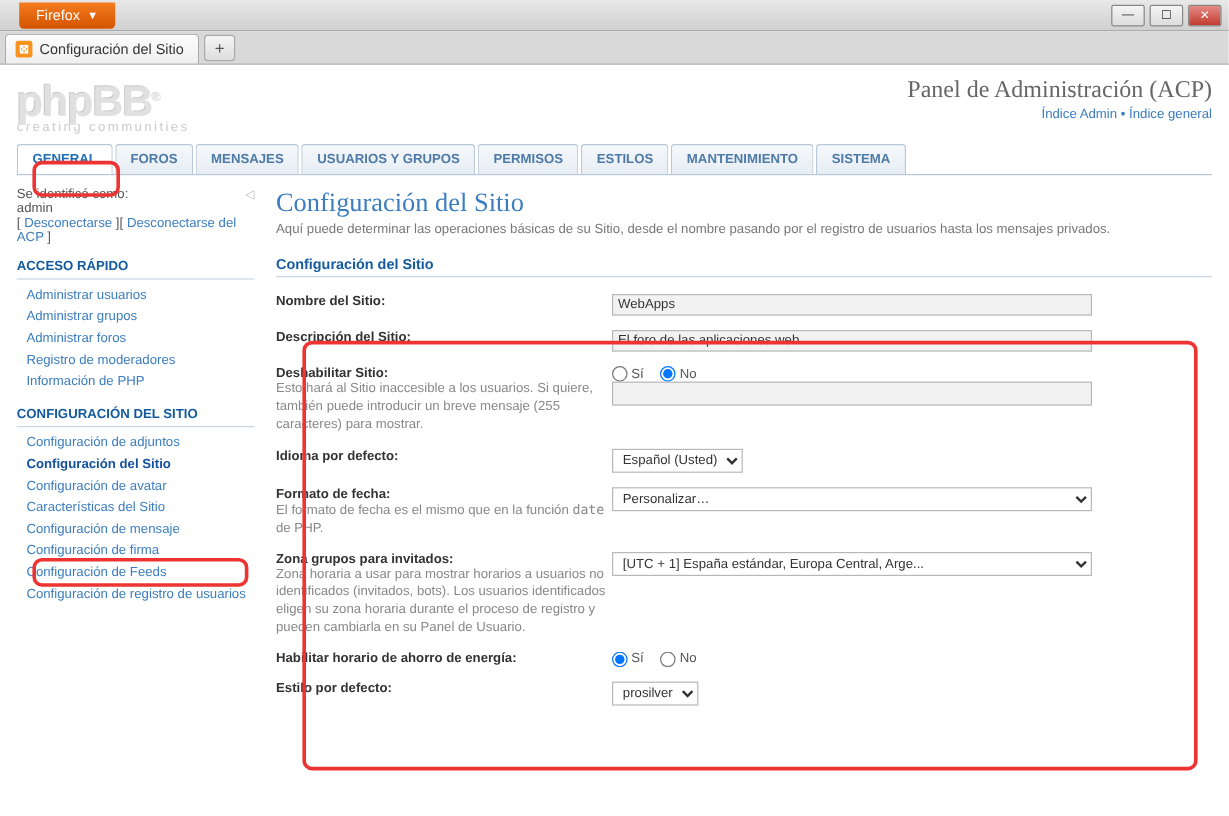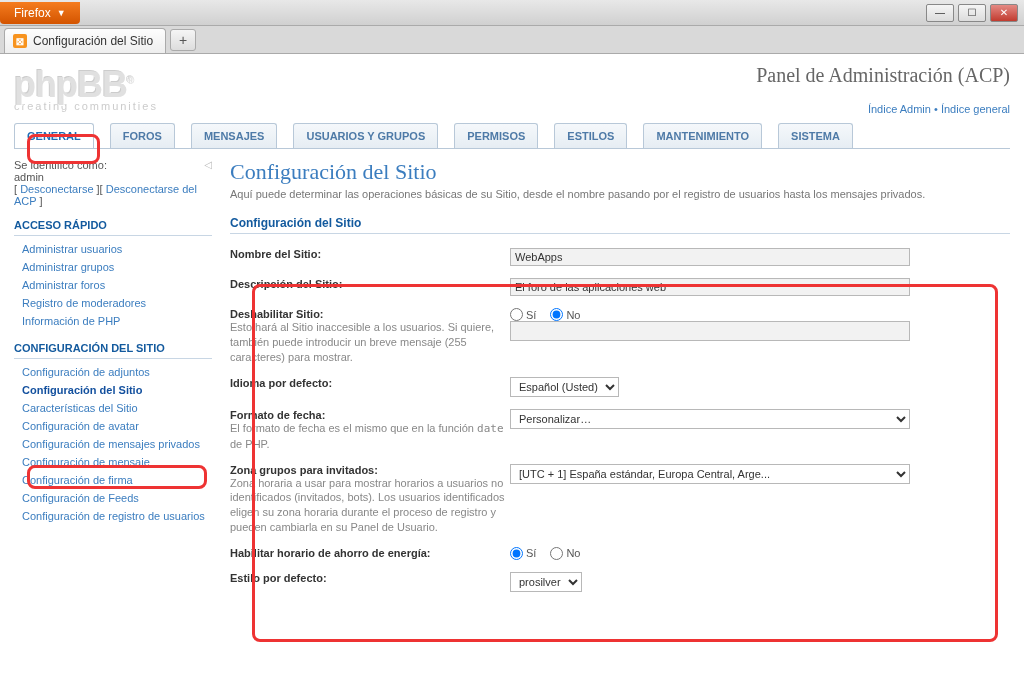--- a/index.html
+++ b/index.html
@@ -1,41 +1,41 @@
 <!DOCTYPE html>
 <html><head>
 <meta charset="utf-8">
 <style>
 * { box-sizing: border-box; margin: 0; padding: 0; }
 body { font-family: "Lucida Grande", Arial, sans-serif; font-size: 11px; background: #fff; color: #333; }
 
 .firefox-bar { background: linear-gradient(#e8e8e8, #d0d0d0); height: 26px; display: flex; align-items: center; justify-content: space-between; border-bottom: 1px solid #aaa; }
-.firefox-btn { background: linear-gradient(#f57c1f, #d35400); color: #fff; padding: 4px 14px; border-radius: 0 0 4px 4px; margin-left: 0; font-size: 12px; display: flex; align-items: center; gap: 6px; }
+.firefox-btn { background: linear-gradient(#f57c1f, #d35400); color: #fff; padding: 4px 14px; border-radius: 0 0 4px 4px; margin-left: 16px; font-size: 12px; display: flex; align-items: center; gap: 6px; }
 .firefox-btn .arrow { font-size: 9px; }
 .win-controls { display: flex; gap: 4px; margin-right: 6px; }
 .win-btn { width: 28px; height: 18px; background: linear-gradient(#f5f5f5, #dcdcdc); border: 1px solid #888; border-radius: 2px; display: flex; align-items: center; justify-content: center; font-size: 10px; }
 .win-btn.close { background: linear-gradient(#e48a84, #c13b2f); color:#fff; }
 
 .tab-bar { background: #d9d9d9; height: 28px; display: flex; align-items: flex-end; border-bottom: 1px solid #aaa; padding-left: 4px; }
 .browser-tab { background: linear-gradient(#fdfdfd, #eee); border: 1px solid #aaa; border-bottom: none; border-radius: 4px 4px 0 0; padding: 5px 12px 5px 8px; display: flex; align-items: center; gap: 6px; font-size: 12px; color: #333; }
 .tab-icon { width: 14px; height: 14px; background: #f7931e; border-radius: 2px; display:flex; align-items:center; justify-content:center; color:#fff; font-size:10px; font-weight:bold; }
 .new-tab-btn { width: 26px; height: 22px; margin-left: 4px; margin-bottom: 2px; background: linear-gradient(#f5f5f5,#ddd); border:1px solid #aaa; border-radius:3px; display:flex; align-items:center; justify-content:center; font-size:14px; color:#555; }
 
 .content-wrap { background: #fff; padding: 0 14px; }
 .header-row { display: flex; justify-content: space-between; align-items: flex-start; padding: 10px 0 8px; }
 .logo { font-size: 36px; font-weight: bold; color: #e0e0e0; text-shadow: 1px 1px 0 #fff, -1px -1px 0 #ccc; font-family: Arial; letter-spacing: -1px; position: relative; }
 .logo .reg { font-size: 10px; vertical-align: super; }
 .logo-sub { font-size: 11px; color: #ccc; letter-spacing: 2px; margin-top:-6px; }
 .header-right { text-align: right; }
 .header-title { font-size: 20px; color: #666; font-family: "Trebuchet MS"; }
-.header-links { color: #3b7dbf; font-size: 11px; margin-top: 16px; }
+.header-links { color: #3b7dbf; font-size: 11px; margin-top: 2px; }
 .header-links span { cursor: pointer; }
 
 .main-tabs { display: flex; border-bottom: 1px solid #b8c8d8; }
-.main-tab { padding: 6px 12px; background: linear-gradient(#f5f8fb, #e6edf3); border: 1px solid #b8c8d8; border-bottom: none; margin-right: 16px; color: #4e7aa7; font-size: 11px; font-weight: bold; font-family: Arial; border-radius: 3px 3px 0 0; cursor: pointer; }
+.main-tab { padding: 6px 12px; background: linear-gradient(#f5f8fb, #e6edf3); border: 1px solid #b8c8d8; border-bottom: none; margin-right: 2px; color: #4e7aa7; font-size: 11px; font-weight: bold; font-family: Arial; border-radius: 3px 3px 0 0; cursor: pointer; }
 .main-tab.active { background: #fff; color: #1f6db5; }
 
 .body-row { display: flex; padding: 10px 0; gap: 18px; }
 .sidebar { width: 198px; flex-shrink: 0; }
 .sidebar-block { color: #555; font-size: 11px; }
 .sidebar-user { margin-bottom: 6px; }
 .sidebar-user a { color: #3b7dbf; cursor: pointer; }
 .sidebar h4 { color: #135a9e; font-size: 11px; border-bottom: 1px solid #c8d6e4; padding: 4px 0; margin: 8px 0 4px; font-family: Arial; }
 .sidebar ul { list-style: none; }
 .sidebar li { padding: 3px 4px 3px 8px; color: #3b7dbf; cursor: pointer; font-size: 11px; }
@@ -129,23 +129,22 @@
           <li>Administrar usuarios</li>
           <li>Administrar grupos</li>
           <li>Administrar foros</li>
           <li>Registro de moderadores</li>
           <li>Información de PHP</li>
         </ul>
       <h4>CONFIGURACIÓN DEL SITIO</h4>
       <ul id="site-list">
           <li>Configuración de adjuntos</li>
           <li class="active">Configuración del Sitio</li>
+          <li>Configuración de avatar</li>
           <li>Características del Sitio</li>
-          <li>Configuración de avatar</li>
-          <li>Configuración de mensajes privados</li>
           <li>Configuración de mensaje</li>
           <li>Configuración de firma</li>
           <li>Configuración de Feeds</li>
           <li>Configuración de registro de usuarios</li>
         </ul>
     </div>
 
     <div class="main">
       <div class="page-h1">Configuración del Sitio</div>
       <div class="page-desc">Aquí puede determinar las operaciones básicas de su Sitio, desde el nombre pasando por el registro de usuarios hasta los mensajes privados.</div>

